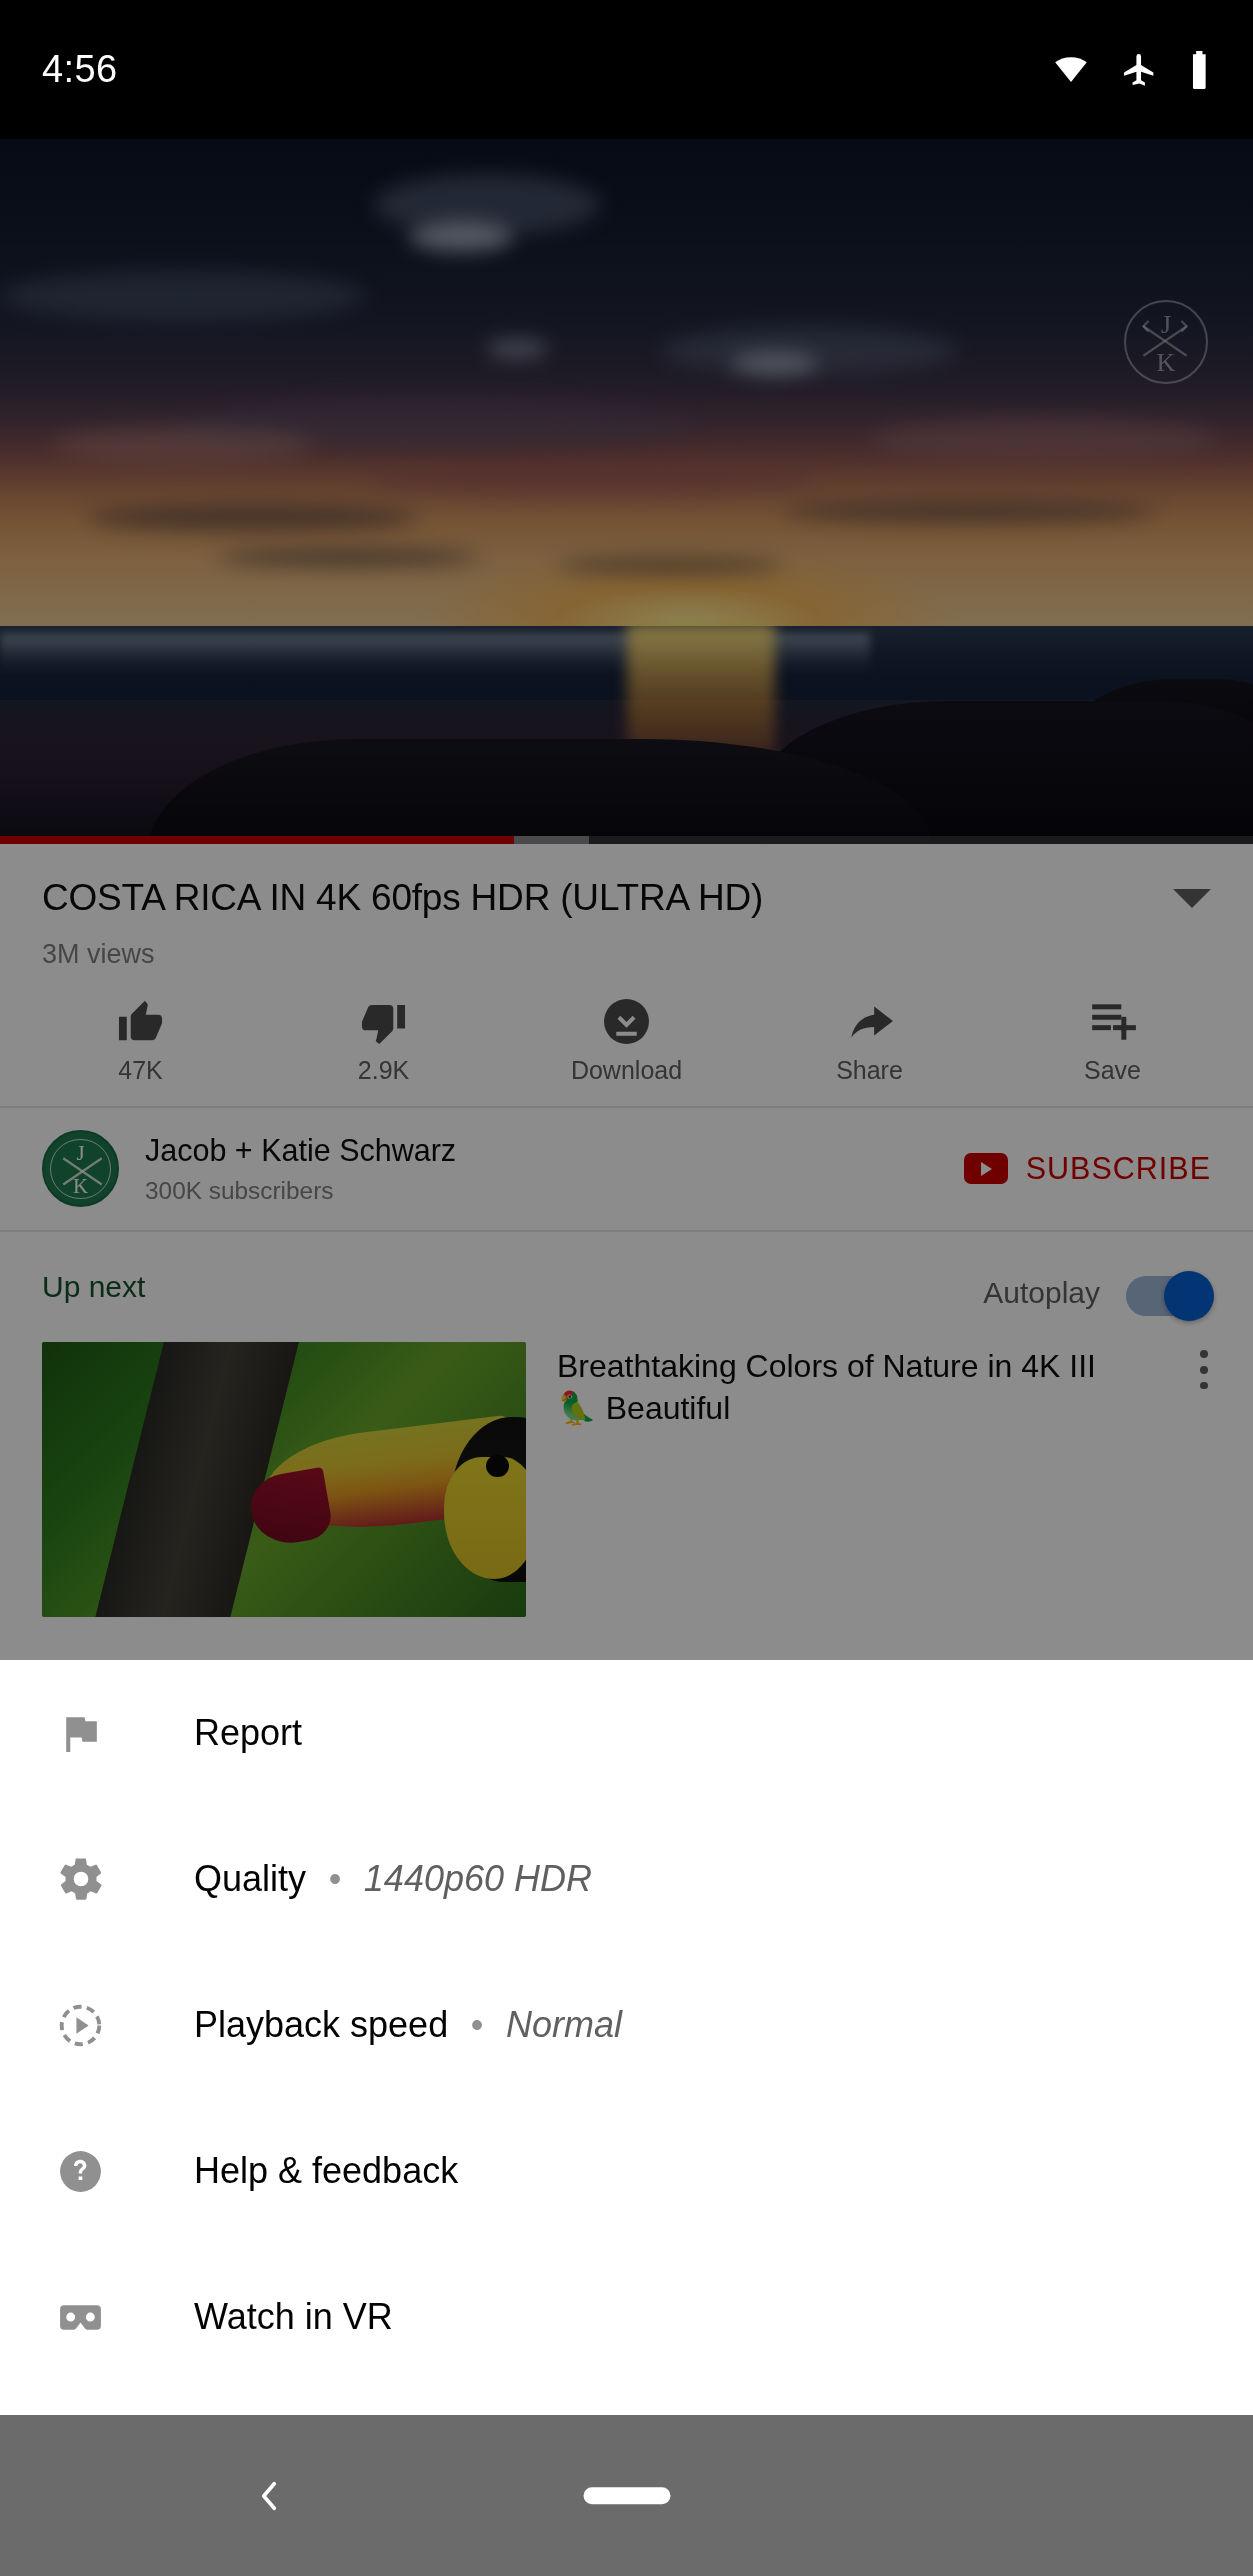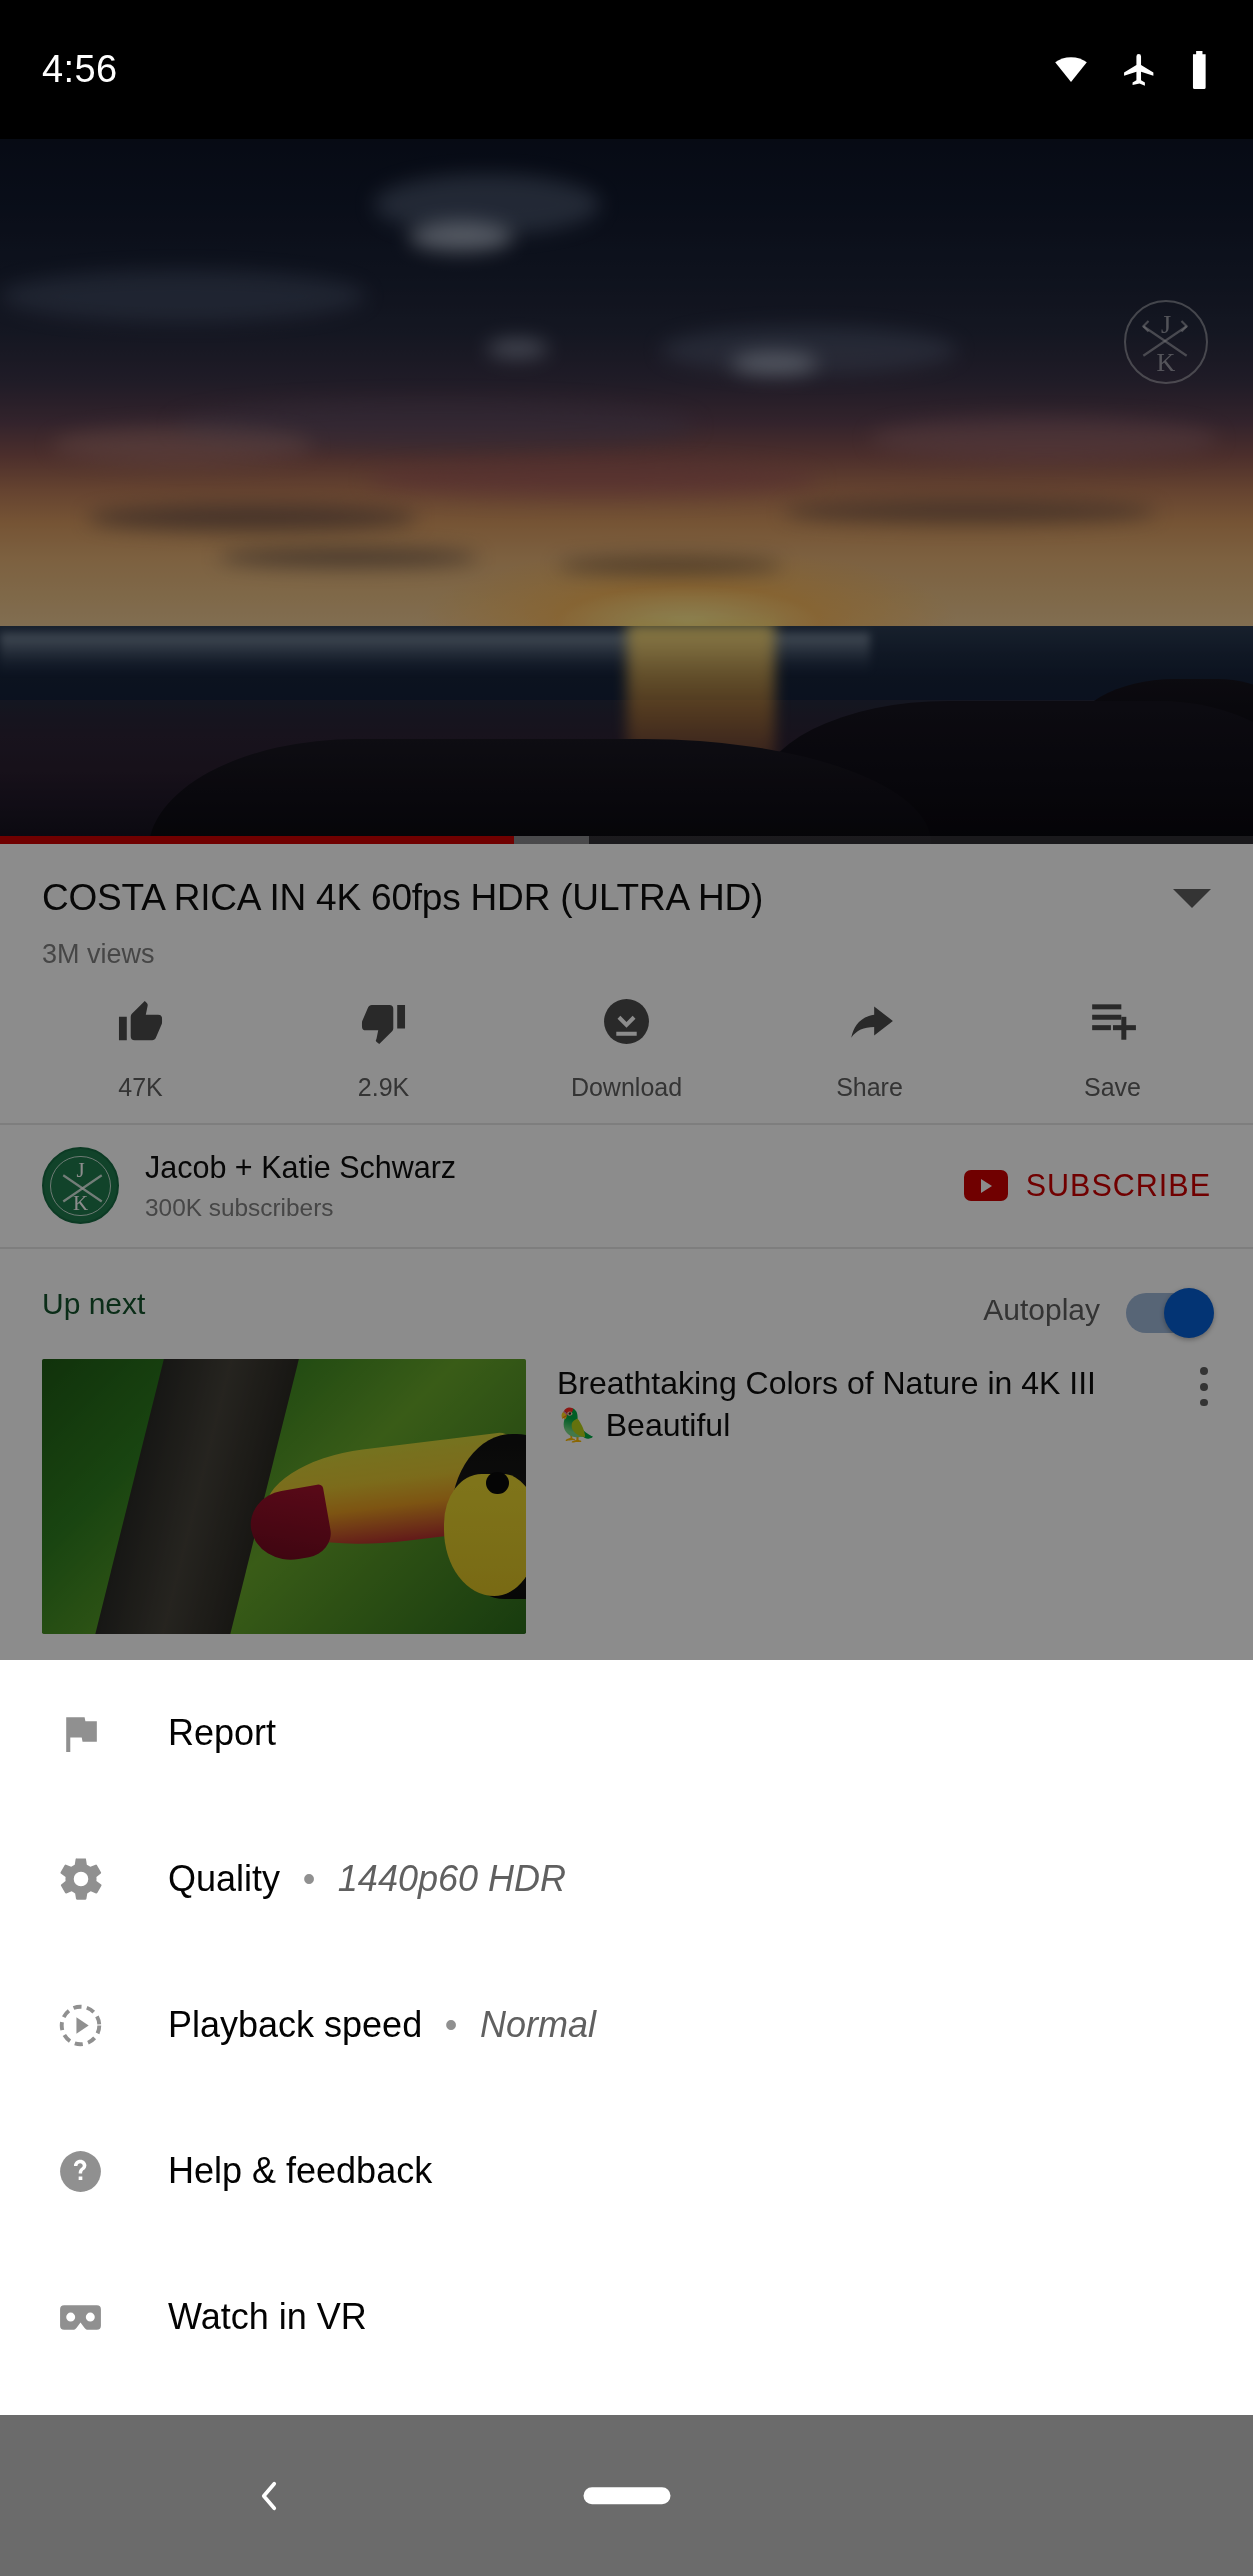--- a/index.html
+++ b/index.html
@@ -105,21 +105,21 @@
     letter-spacing:-0.2px;
   }
   #expand-caret{
     position:absolute; right:42px; top:45px;
     width:0; height:0; border-left:19px solid transparent; border-right:19px solid transparent;
     border-top:19px solid #606060;
   }
   #video-views{ font-size:27px; color:#808080; margin-top:19px; }
 
   #actions{ display:flex; padding:19px 19px 21px 19px; }
-  .action{ flex:1; display:flex; flex-direction:column; align-items:center; gap:27px; }
+  .action{ flex:1; display:flex; flex-direction:column; align-items:center; gap:10px; }
   .action-ico{ height:50px; display:flex; align-items:flex-end; justify-content:center; }
   .action-label{ font-size:25px; color:#606060; }
 
   #channel{ display:flex; align-items:center; padding:22.6px 42px; gap:26px; }
   #avatar{
     width:77px; height:77px; border-radius:50%;
     background:#1f7a4d; position:relative; flex:none;
     border:2.6px solid #176b42;
   }
   #avatar-inner{
@@ -196,21 +196,21 @@
 
   
   #sheet{
     position:absolute; left:0; top:1660px; width:1253px; height:755px;
     background:#fff; z-index:40;
   }
   .sheet-item{
     display:flex; align-items:center; height:146px; padding:0 0 0 56px;
   }
   .item-ico{ width:84px; flex:none; display:flex; align-items:center; justify-content:flex-start; }
-  .item-labels{ display:flex; align-items:baseline; margin-left:28px; }
+  .item-labels{ display:flex; align-items:baseline; margin-left:54px; }
   .item-title{ font-size:36px; color:#030303; }
   .item-sep{ font-size:36px; color:#909090; margin:0 22.6px; }
   .item-value{ font-size:36px; color:#606060;font-style:italic; }
 
   
   #navbar{
     position:absolute; left:0; bottom:0; width:1253px; height:161px;
     background:#6b6b6b; z-index:50; display:flex; align-items:center;
   }
   #nav-back{ position:absolute; left:248px; top:50%; transform:translateY(-50%); }

